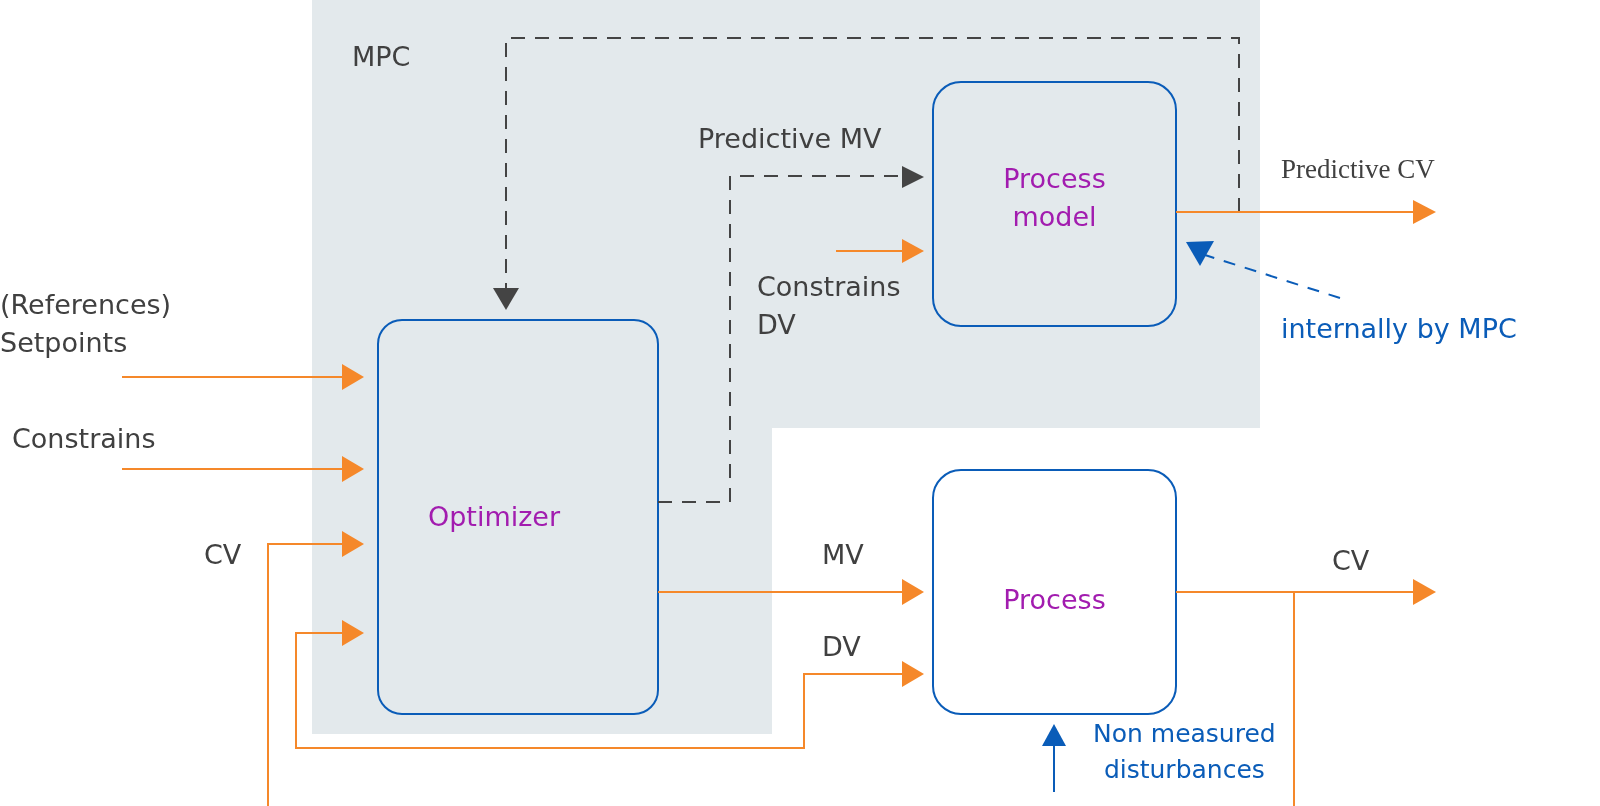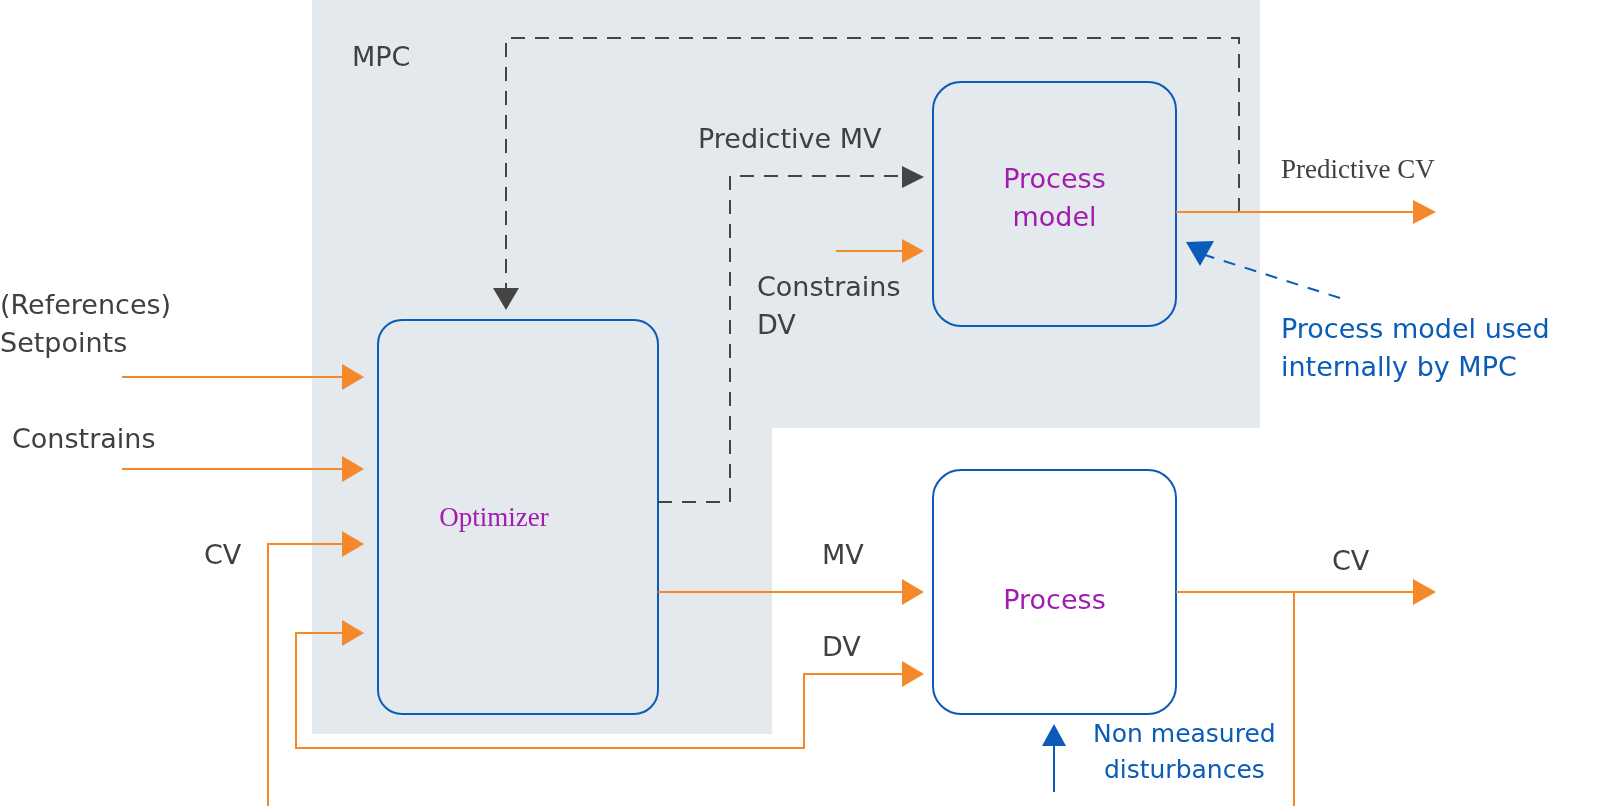--- a/index.html
+++ b/index.html
@@ -62,21 +62,21 @@
 
   <line x1="1176" y1="592" x2="1415" y2="592" stroke="#f5882a" stroke-width="2"></line>
   <path d="M1413,579 L1436,592 L1413,605 Z" fill="#f5882a"></path>
 
   <line x1="1054" y1="792" x2="1054" y2="740" stroke="#0a5cb8" stroke-width="2"></line>
   <path d="M1042,746 L1054,724 L1066,746 Z" fill="#0a5cb8"></path>
 </svg>
 
 <div class="lbl" style="left:352px;top:38px;">MPC</div>
 
-<div class="box-text" style="left:378px;top:498px;width:232px;font-family:Liberation Serif, serif;">Optimizer</div>
+<div class="box-text" style="left:378px;top:498px;width:232px;">Optimizer</div>
 <div class="box-text" style="left:933px;top:160px;width:243px;">
   <div>Process</div>
   <div>model</div>
 </div>
 <div class="box-text" style="left:933px;top:581px;width:243px;">Process</div>
 
 <div class="lbl" style="left:0px;top:286px;">
   <div>(References)</div>
   <div>Setpoints</div>
 </div>
@@ -87,19 +87,18 @@
 <div class="lbl" style="left:757px;top:268px;">
   <div>Constrains</div>
   <div>DV</div>
 </div>
 <div class="lbl" style="left:1281px;top:150px;font-family:Liberation Serif, serif;">Predictive CV</div>
 <div class="lbl" style="left:822px;top:536px;">MV</div>
 <div class="lbl" style="left:822px;top:628px;">DV</div>
 <div class="lbl" style="left:1332px;top:542px;">CV</div>
 
 <div class="lbl blue" style="left:1281px;top:310px;">
-  <div>Process model used</div>
   <div>internally by MPC</div>
 </div>
 <div class="lbl blue center" style="left:1078px;top:716px;font-size:25px;line-height:36px;margin-left:15px;">
   <div>Non measured</div>
   <div>disturbances</div>
 </div>
 
 </body></html>

